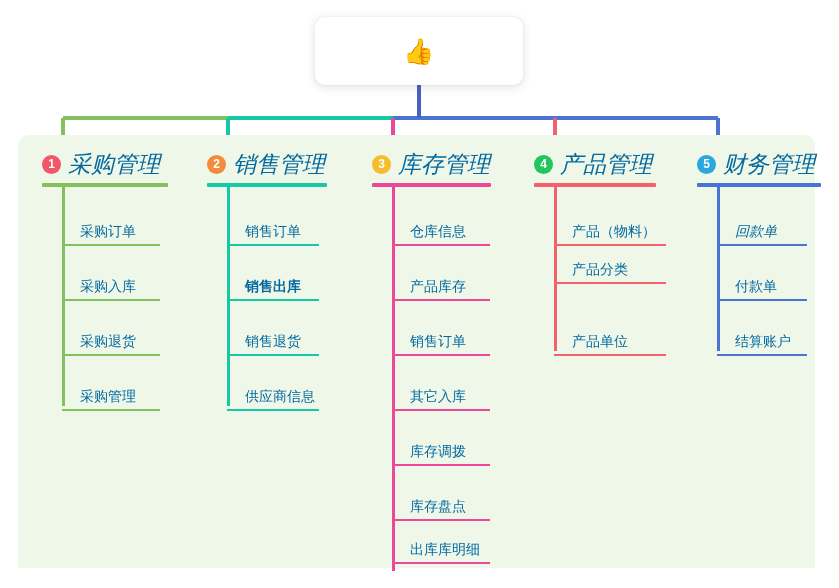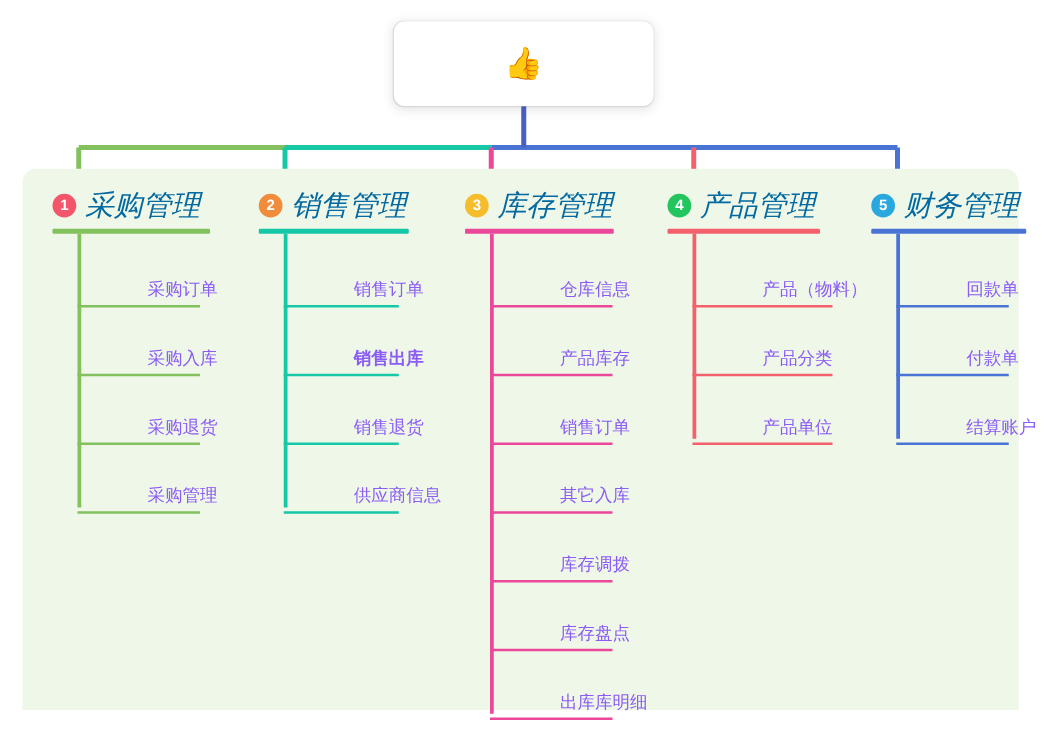--- a/index.html
+++ b/index.html
@@ -109,23 +109,22 @@
   }
   .item {
     position: absolute;
     left: 24px;
   }
   .item-label {
     position: absolute;
     left: 18px;
     bottom: 5px;
     font-size: 14px;
-    color: #8b5cf6;
+    color: #0369a1;
     white-space: nowrap;
-    margin-left: 38px;
   }
   .item-rule {
     position: absolute;
     left: 0;
     bottom: 0;
     height: 2px;
     width: 100%;
   }
 </style>
 </head>
@@ -226,53 +225,53 @@
           <div class="item-rule" style="background: rgb(236, 72, 153);"></div>
         </div>
         <div class="item" style="top: 273px; width: 98px; height: 46px;">
           <span class="item-label">库存调拨</span>
           <div class="item-rule" style="background: rgb(236, 72, 153);"></div>
         </div>
         <div class="item" style="top: 328px; width: 98px; height: 46px;">
           <span class="item-label">库存盘点</span>
           <div class="item-rule" style="background: rgb(236, 72, 153);"></div>
         </div>
-        <div class="item" style="top: 383px; width: 98px; height: 46px; padding-left: 10px;">
+        <div class="item" style="top: 371px; width: 98px; height: 46px; padding-left: 10px;">
           <span class="item-label">出库库明细</span>
           <div class="item-rule" style="background: rgb(236, 72, 153);"></div>
         </div>
       </div>
       <div class="column" style="left: 530px; top: 147px;">
         <div class="col-head">
           <span class="badge" style="background: rgb(34, 197, 94);">4</span>
           <span class="col-title">产品管理</span>
         </div>
         <div class="head-rule" style="width: 122px; background: rgb(244, 96, 108);"></div>
         <div class="spine" style="height: 164px; background: rgb(244, 96, 108);"></div>
         <div class="item" style="top: 53px; width: 112px; height: 46px;">
           <span class="item-label">产品（物料）</span>
           <div class="item-rule" style="background: rgb(244, 96, 108);"></div>
         </div>
-        <div class="item" style="top: 108px; width: 112px; height: 46px;">
+        <div class="item" style="top: 91px; width: 112px; height: 46px;">
           <span class="item-label">产品分类</span>
           <div class="item-rule" style="background: rgb(244, 96, 108);"></div>
         </div>
         <div class="item" style="top: 163px; width: 112px; height: 46px;">
           <span class="item-label">产品单位</span>
           <div class="item-rule" style="background: rgb(244, 96, 108);"></div>
         </div>
       </div>
       <div class="column" style="left: 693px; top: 147px;">
         <div class="col-head">
           <span class="badge" style="background: rgb(41, 168, 224);">5</span>
           <span class="col-title">财务管理</span>
         </div>
         <div class="head-rule" style="width: 124px; background: rgb(74, 116, 212);"></div>
         <div class="spine" style="height: 164px; background: rgb(74, 116, 212);"></div>
-        <div class="item" style="top: 53px; width: 90px; height: 46px;">
+        <div class="item" style="top: 53px; width: 90px; height: 46px; font-style: italic;">
           <span class="item-label">回款单</span>
           <div class="item-rule" style="background: rgb(74, 116, 212);"></div>
         </div>
         <div class="item" style="top: 108px; width: 90px; height: 46px;">
           <span class="item-label">付款单</span>
           <div class="item-rule" style="background: rgb(74, 116, 212);"></div>
         </div>
         <div class="item" style="top: 163px; width: 90px; height: 46px;">
           <span class="item-label">结算账户</span>
           <div class="item-rule" style="background: rgb(74, 116, 212);"></div>

